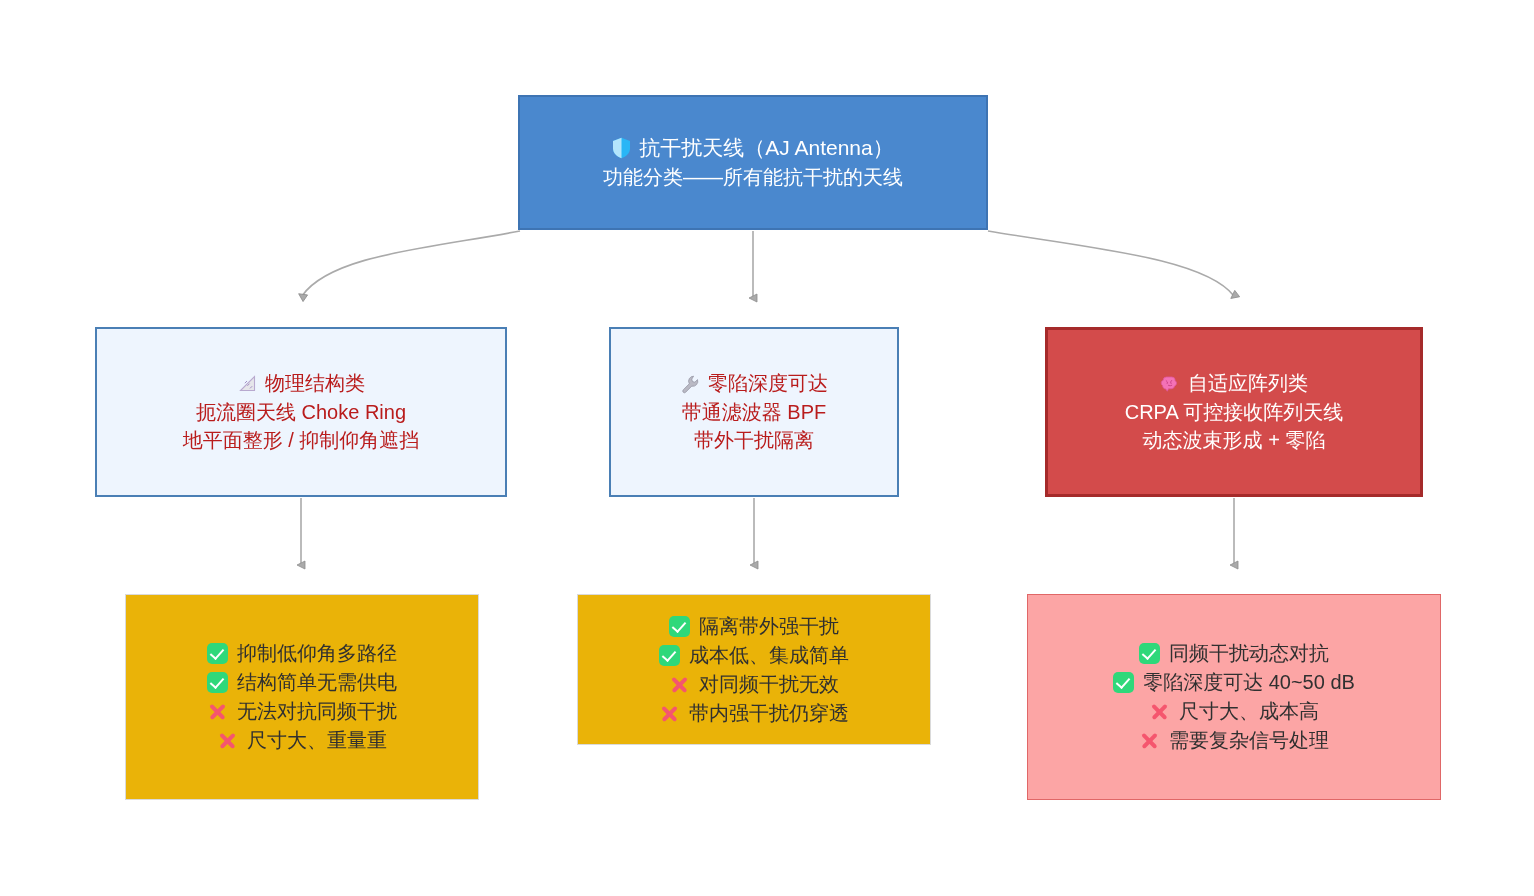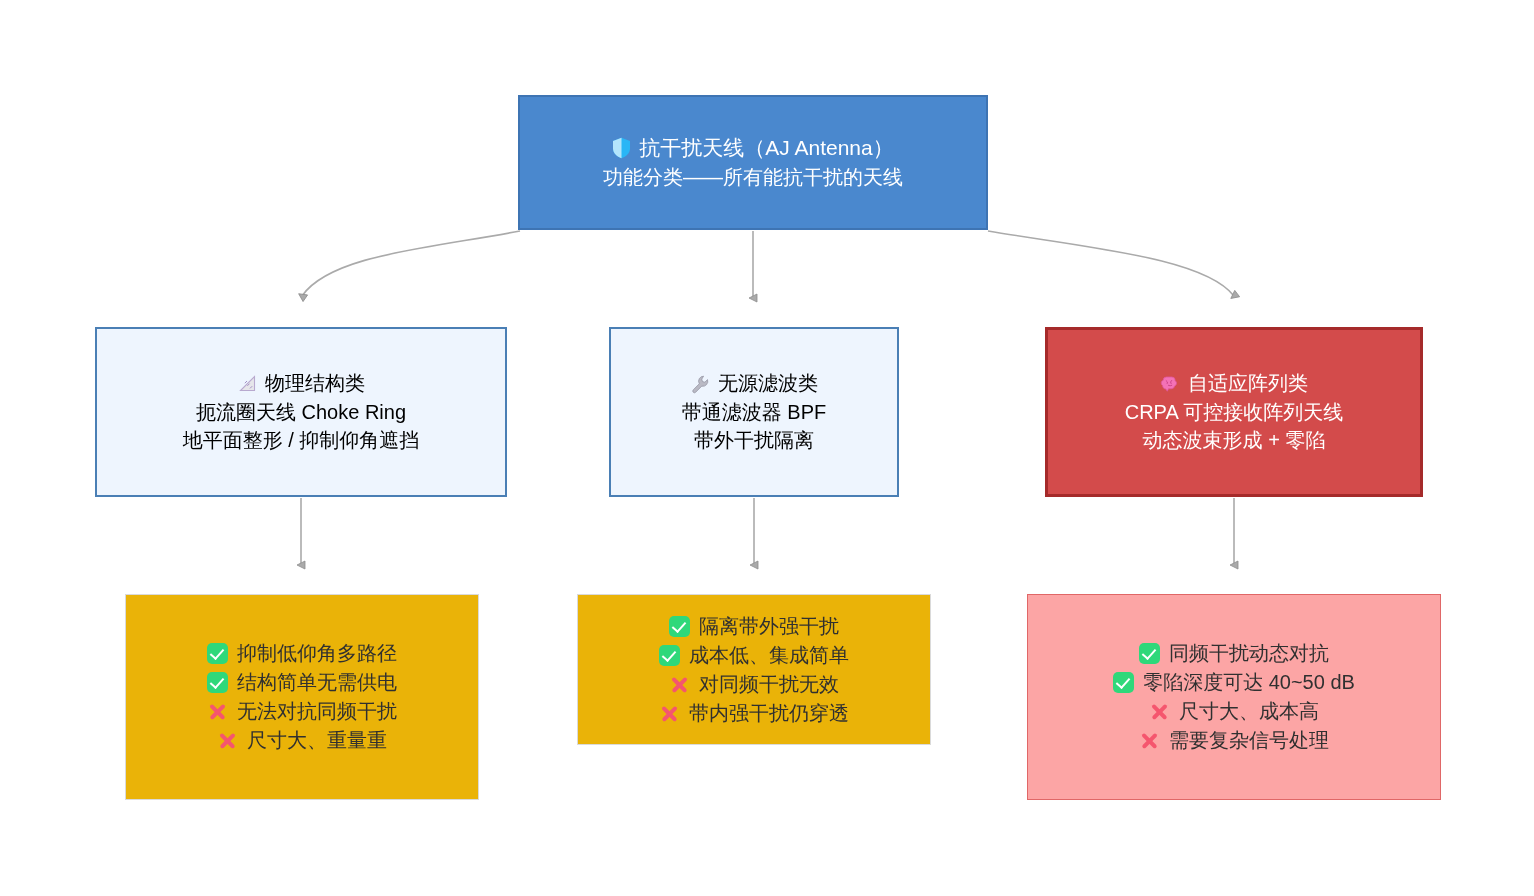--- a/index.html
+++ b/index.html
@@ -57,21 +57,21 @@
     font-weight: 400;
   }
   .node-root .line-sub {
     font-size: 20px;
   }
 
   
   .node-mid {
     background: #eef5fe;
     border: 2px solid #4a7fb5;
-    color: #000000;
+    color: #b91c1c;
     font-size: 20px;
     padding: 0 14px;
   }
   .node-mid.accent {
     background: #d34b4b;
     border: 3px solid #a52a2a;
     color: #ffffff;
   }
   .node-mid-1 { left: 95px;   top: 327px; width: 412px; height: 170px; }
   .node-mid-2 { left: 609px;  top: 327px; width: 290px; height: 170px; }
@@ -187,21 +187,21 @@
     </span>
     <span class="line">扼流圈天线 Choke Ring</span>
     <span class="line">地平面整形 / 抑制仰角遮挡</span>
   </div>
 
   <div class="node node-mid node-mid-2">
     <span class="line">
       <svg class="icon-svg" width="20" height="20" viewBox="0 0 20 20" xmlns="http://www.w3.org/2000/svg">
         <path d="M13.6 2.2 a5 5 0 0 0 -4.3 7.6 L3.2 15.9 a1.7 1.7 0 0 0 2.4 2.4 l6.1 -6.1
                  a5 5 0 0 0 5.8 -6.6 l-2.6 2.6 -2.5 -0.6 -0.6 -2.5 Z" fill="#b9b9c4" stroke="#8e8e9c" stroke-width="0.7"></path>
-      </svg><span>无源滤波类</span>
+      </svg><span>零陷深度可达</span>
     </span>
     <span class="line">带通滤波器 BPF</span>
     <span class="line">带外干扰隔离</span>
   </div>
 
   <div class="node node-mid node-mid-3 accent">
     <span class="line">
       <svg class="icon-svg" width="20" height="20" viewBox="0 0 20 20" xmlns="http://www.w3.org/2000/svg">
         <path d="M6.5 3 a3.3 3.3 0 0 0 -3.3 3.2 a2.9 2.9 0 0 0 -0.5 5.3
                  a3 3 0 0 0 3 3.4 l1.6 2.3 1.2 -2.4 h2.8

